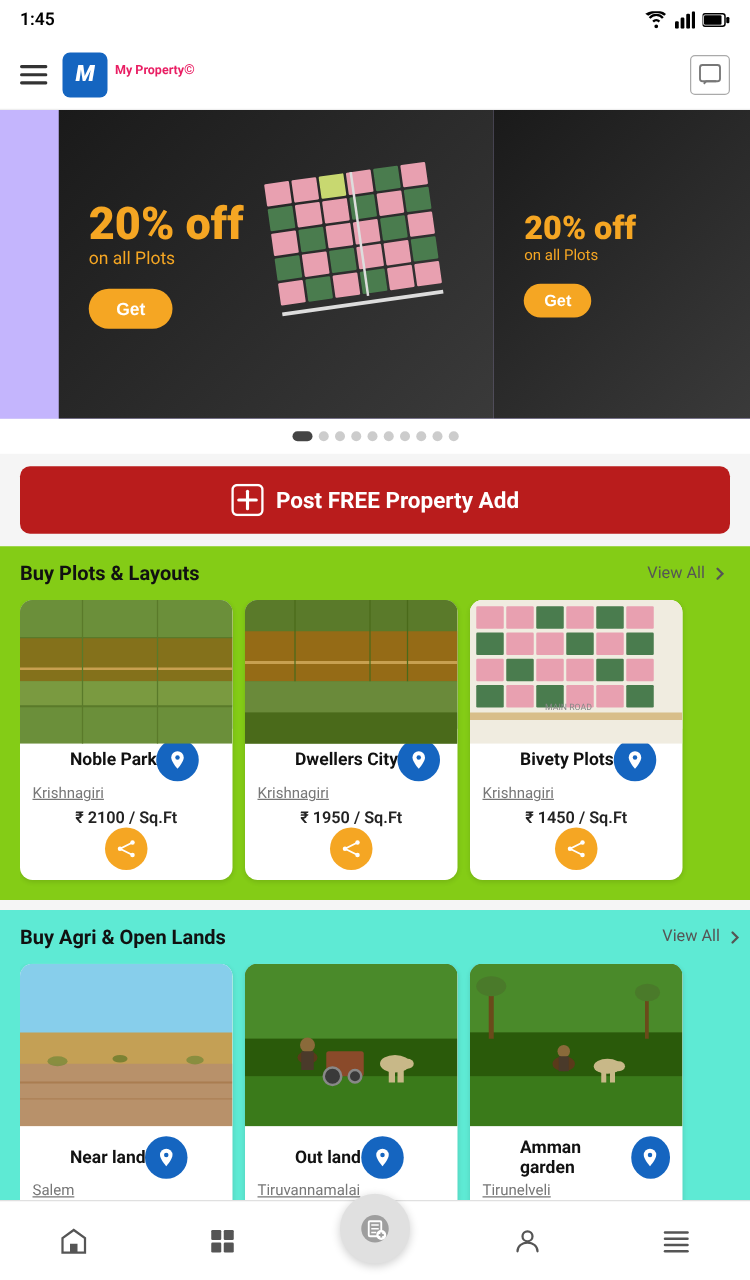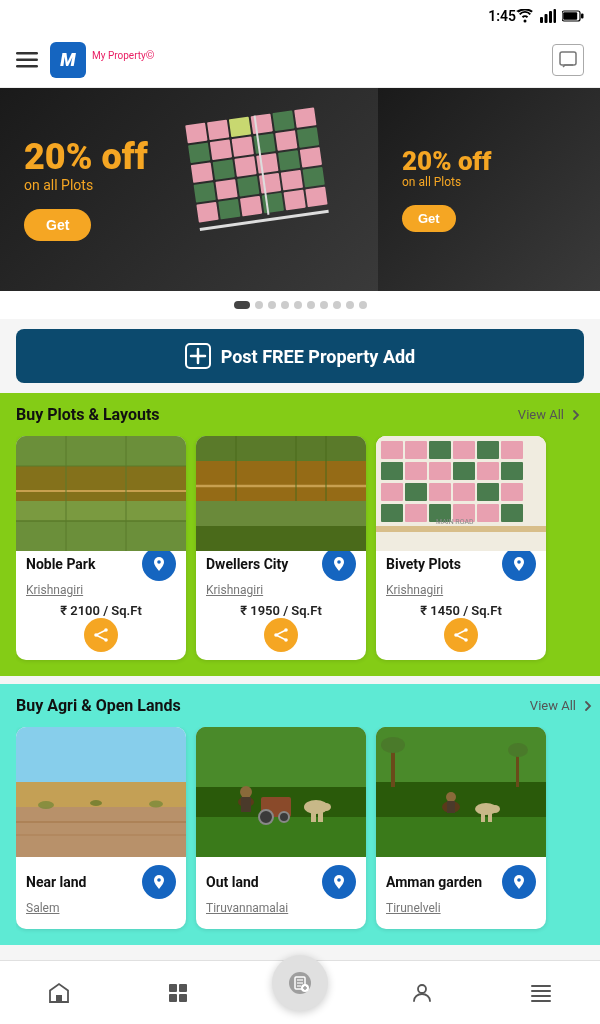--- a/index.html
+++ b/index.html
@@ -3,21 +3,21 @@
   <meta charset="utf-8">
   <meta name="viewport" content="width=device-width, initial-scale=1.0">
   <style>
     * { margin: 0; padding: 0; box-sizing: border-box; }
     body { font-family: 'Roboto', Arial, sans-serif; background: #f5f5f5; width: 600px; min-height: 1024px; overflow-x: hidden; }
 
     
     .status-bar {
       background: #fff;
       display: flex;
-      justify-content: flex-end;
+      justify-content: space-between;
       align-items: center;
       padding: 8px 16px;
       height: 32px;
     }
     .status-time { font-size: 14px; font-weight: 600; color: #000; }
     .status-icons { display: flex; align-items: center; gap: 6px; }
 
     
     .header {
       background: #fff;
@@ -29,38 +29,39 @@
     }
     .header-logo { display: flex; align-items: center; flex: 1; gap: 6px; }
     .logo-icon {
       width: 36px; height: 36px;
       background: #1565C0;
       border-radius: 6px;
       display: flex; align-items: center; justify-content: center;
       font-size: 18px; font-weight: 900; color: #fff;
       font-style: italic;
     }
-    .header-title { font-size: 17px; font-weight: 400; color: #222; }
+    .header-title { font-size: 17px; font-weight: 700; color: #222; }
     .header-title span { color: #e91e63; font-size: 10px; vertical-align: super; }
     .header-chat {
       width: 32px; height: 32px;
       border: 1.5px solid #aaa;
       border-radius: 4px;
       display: flex; align-items: center; justify-content: center;
       cursor: pointer;
     }
 
     
     .carousel {
       width: 100%;
-      height: 203px;
+      height: 247px;
       overflow: hidden;
       position: relative;
       background: #c4b5fd;
       display: flex;
+      padding-left: 47px;
     }
     .banner-slide {
       min-width: 80%;
       height: 100%;
       background: linear-gradient(135deg, #1a1a1a 0%, #2d2d2d 100%);
       position: relative;
       border-radius: 0;
       display: flex;
       align-items: center;
       padding: 24px;
@@ -108,21 +109,21 @@
     }
     .dot.active {
       background: #444;
       width: 16px;
       border-radius: 4px;
     }
 
     
     .post-free-banner {
       margin: 10px 16px;
-      background: #0c4a6e;
+      background: #b91c1c;
       border-radius: 8px;
       display: flex;
       align-items: center;
       justify-content: center;
       gap: 10px;
       padding: 14px;
       cursor: pointer;
     }
     .post-free-text {
       font-size: 18px;
@@ -178,22 +179,23 @@
     }
     .aerial-plot2 {
       background: linear-gradient(180deg, #6a9a4a 0%, #7B5914 25%, #9a6030 55%, #6a9a4a 75%, #4a7a2a 100%);
     }
     .card-info {
       padding: 8px 10px;
     }
     .card-name-row {
       display: flex;
       align-items: center;
-      justify-content: space-between;
+      justify-content: flex-start;
       margin-bottom: 2px;
+      margin-left: 30px;
     }
     .card-name { font-size: 14px; font-weight: 700; color: #111; }
     .card-location { font-size: 12px; color: #777; margin-bottom: 6px; text-decoration: underline; }
     .card-price-row {
       display: flex;
       align-items: center;
       justify-content: space-between;
       flex-direction: column;
     }
     .card-price { font-size: 13px; font-weight: 600; color: #222; }

